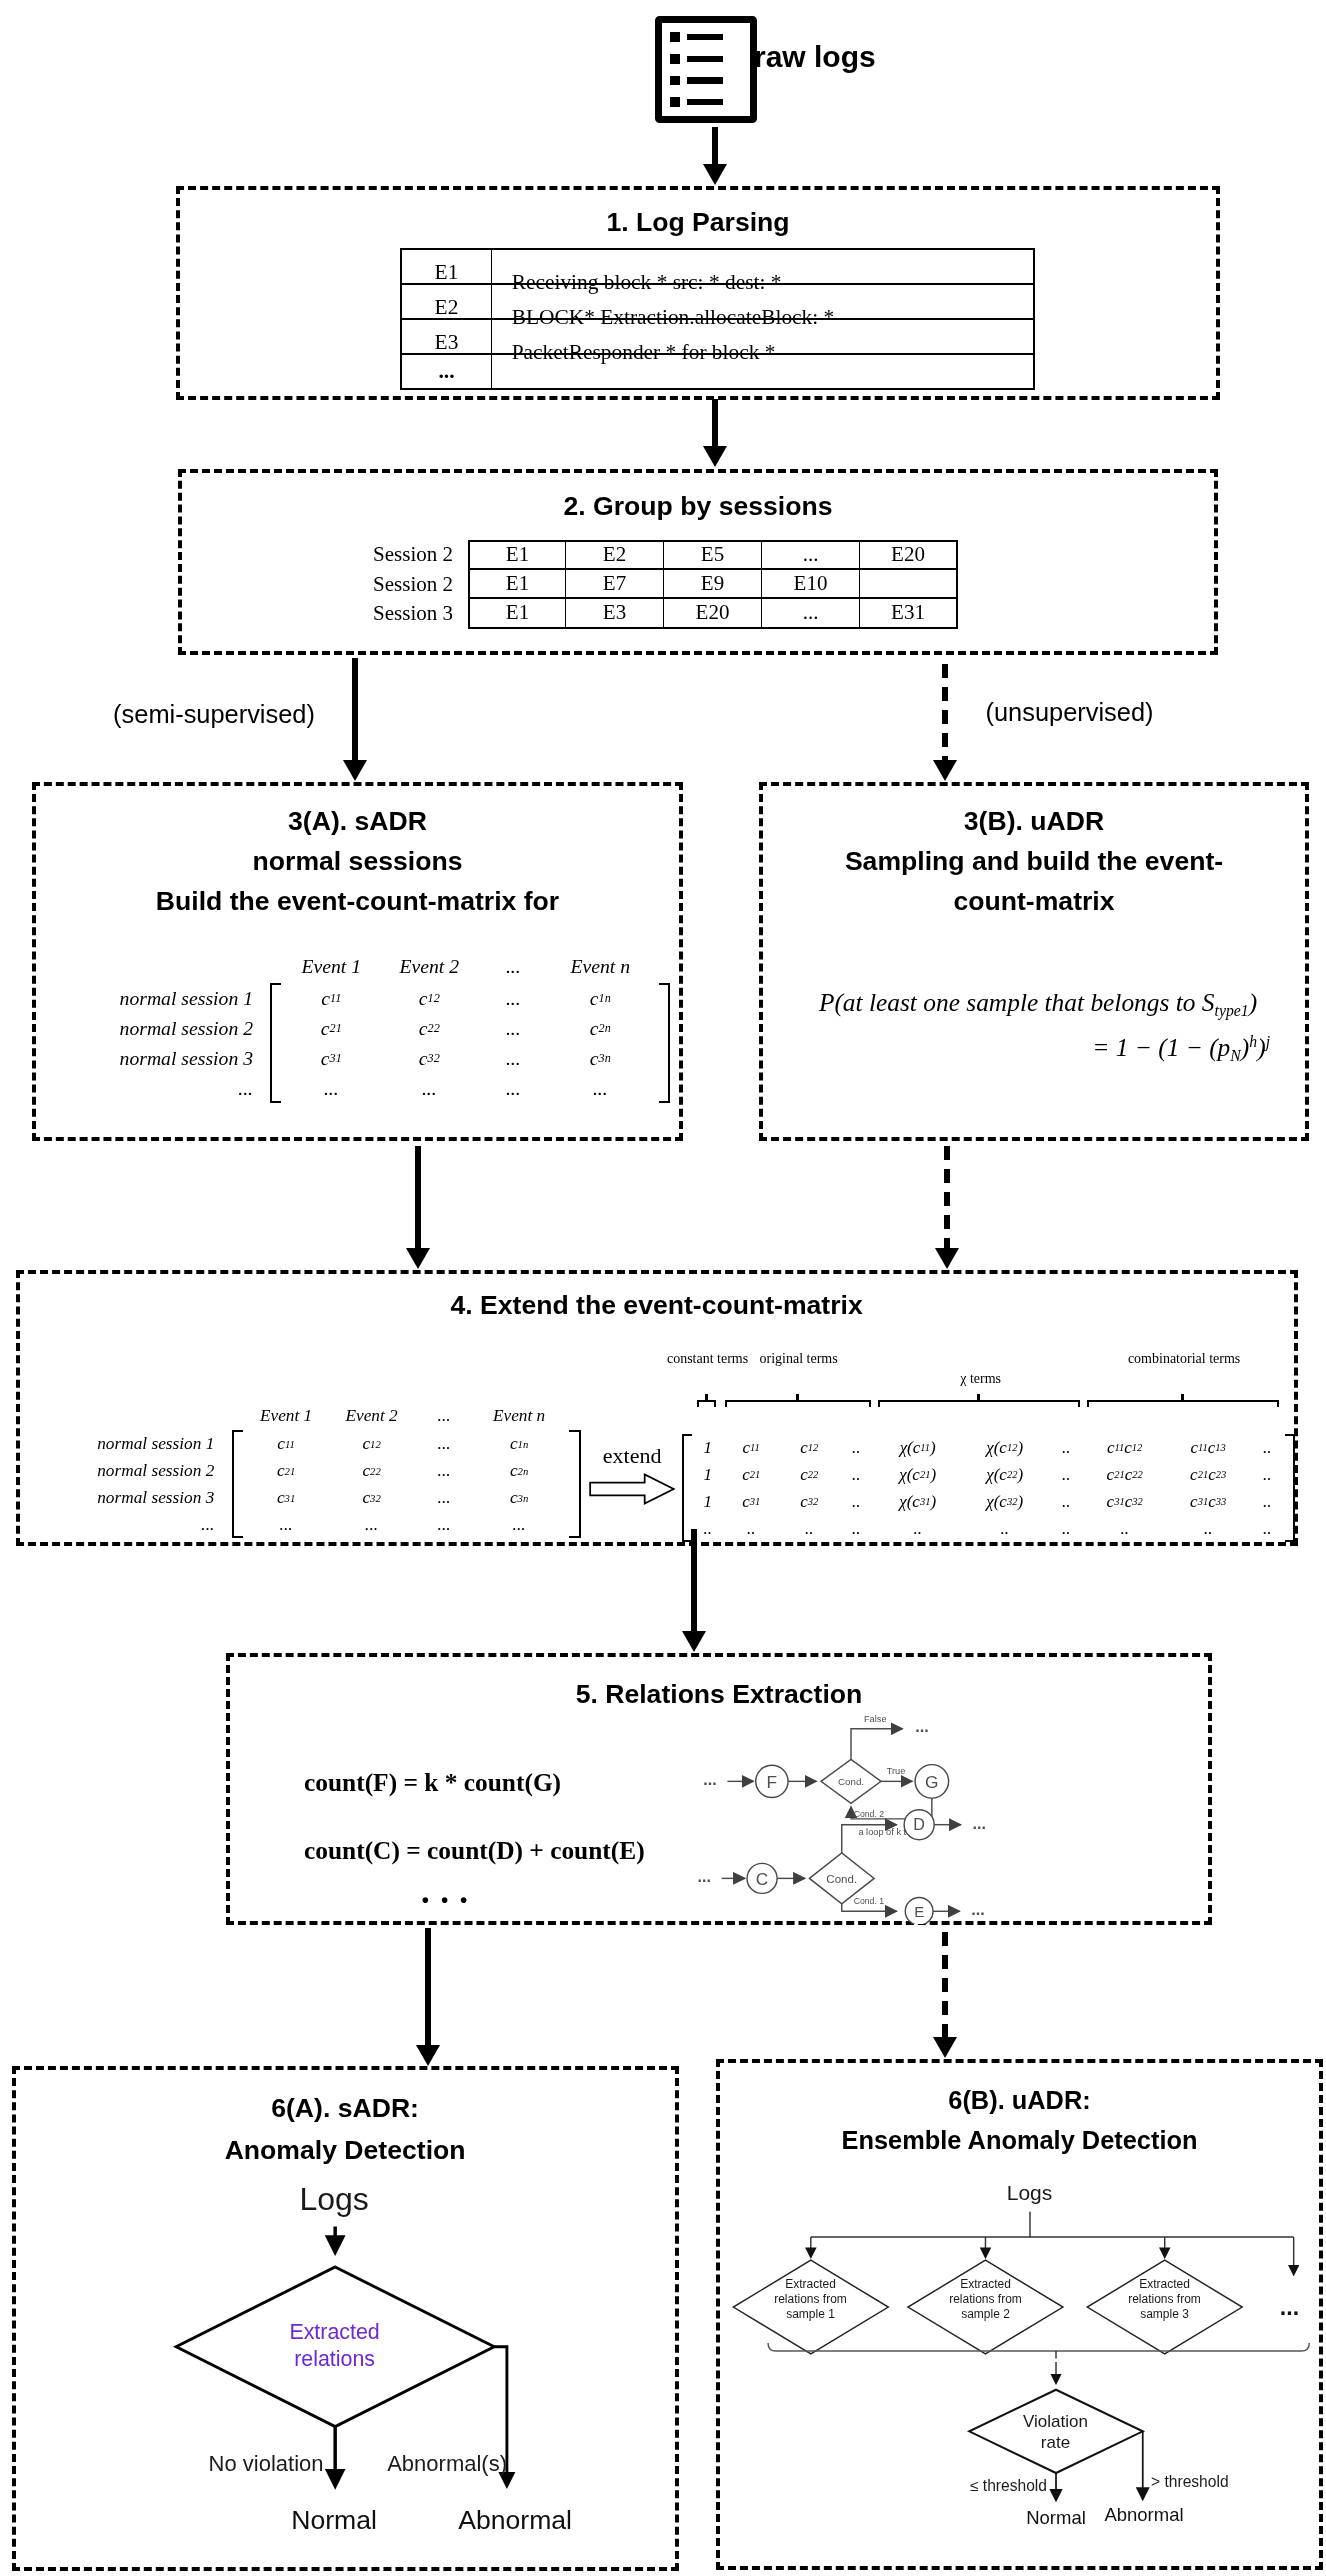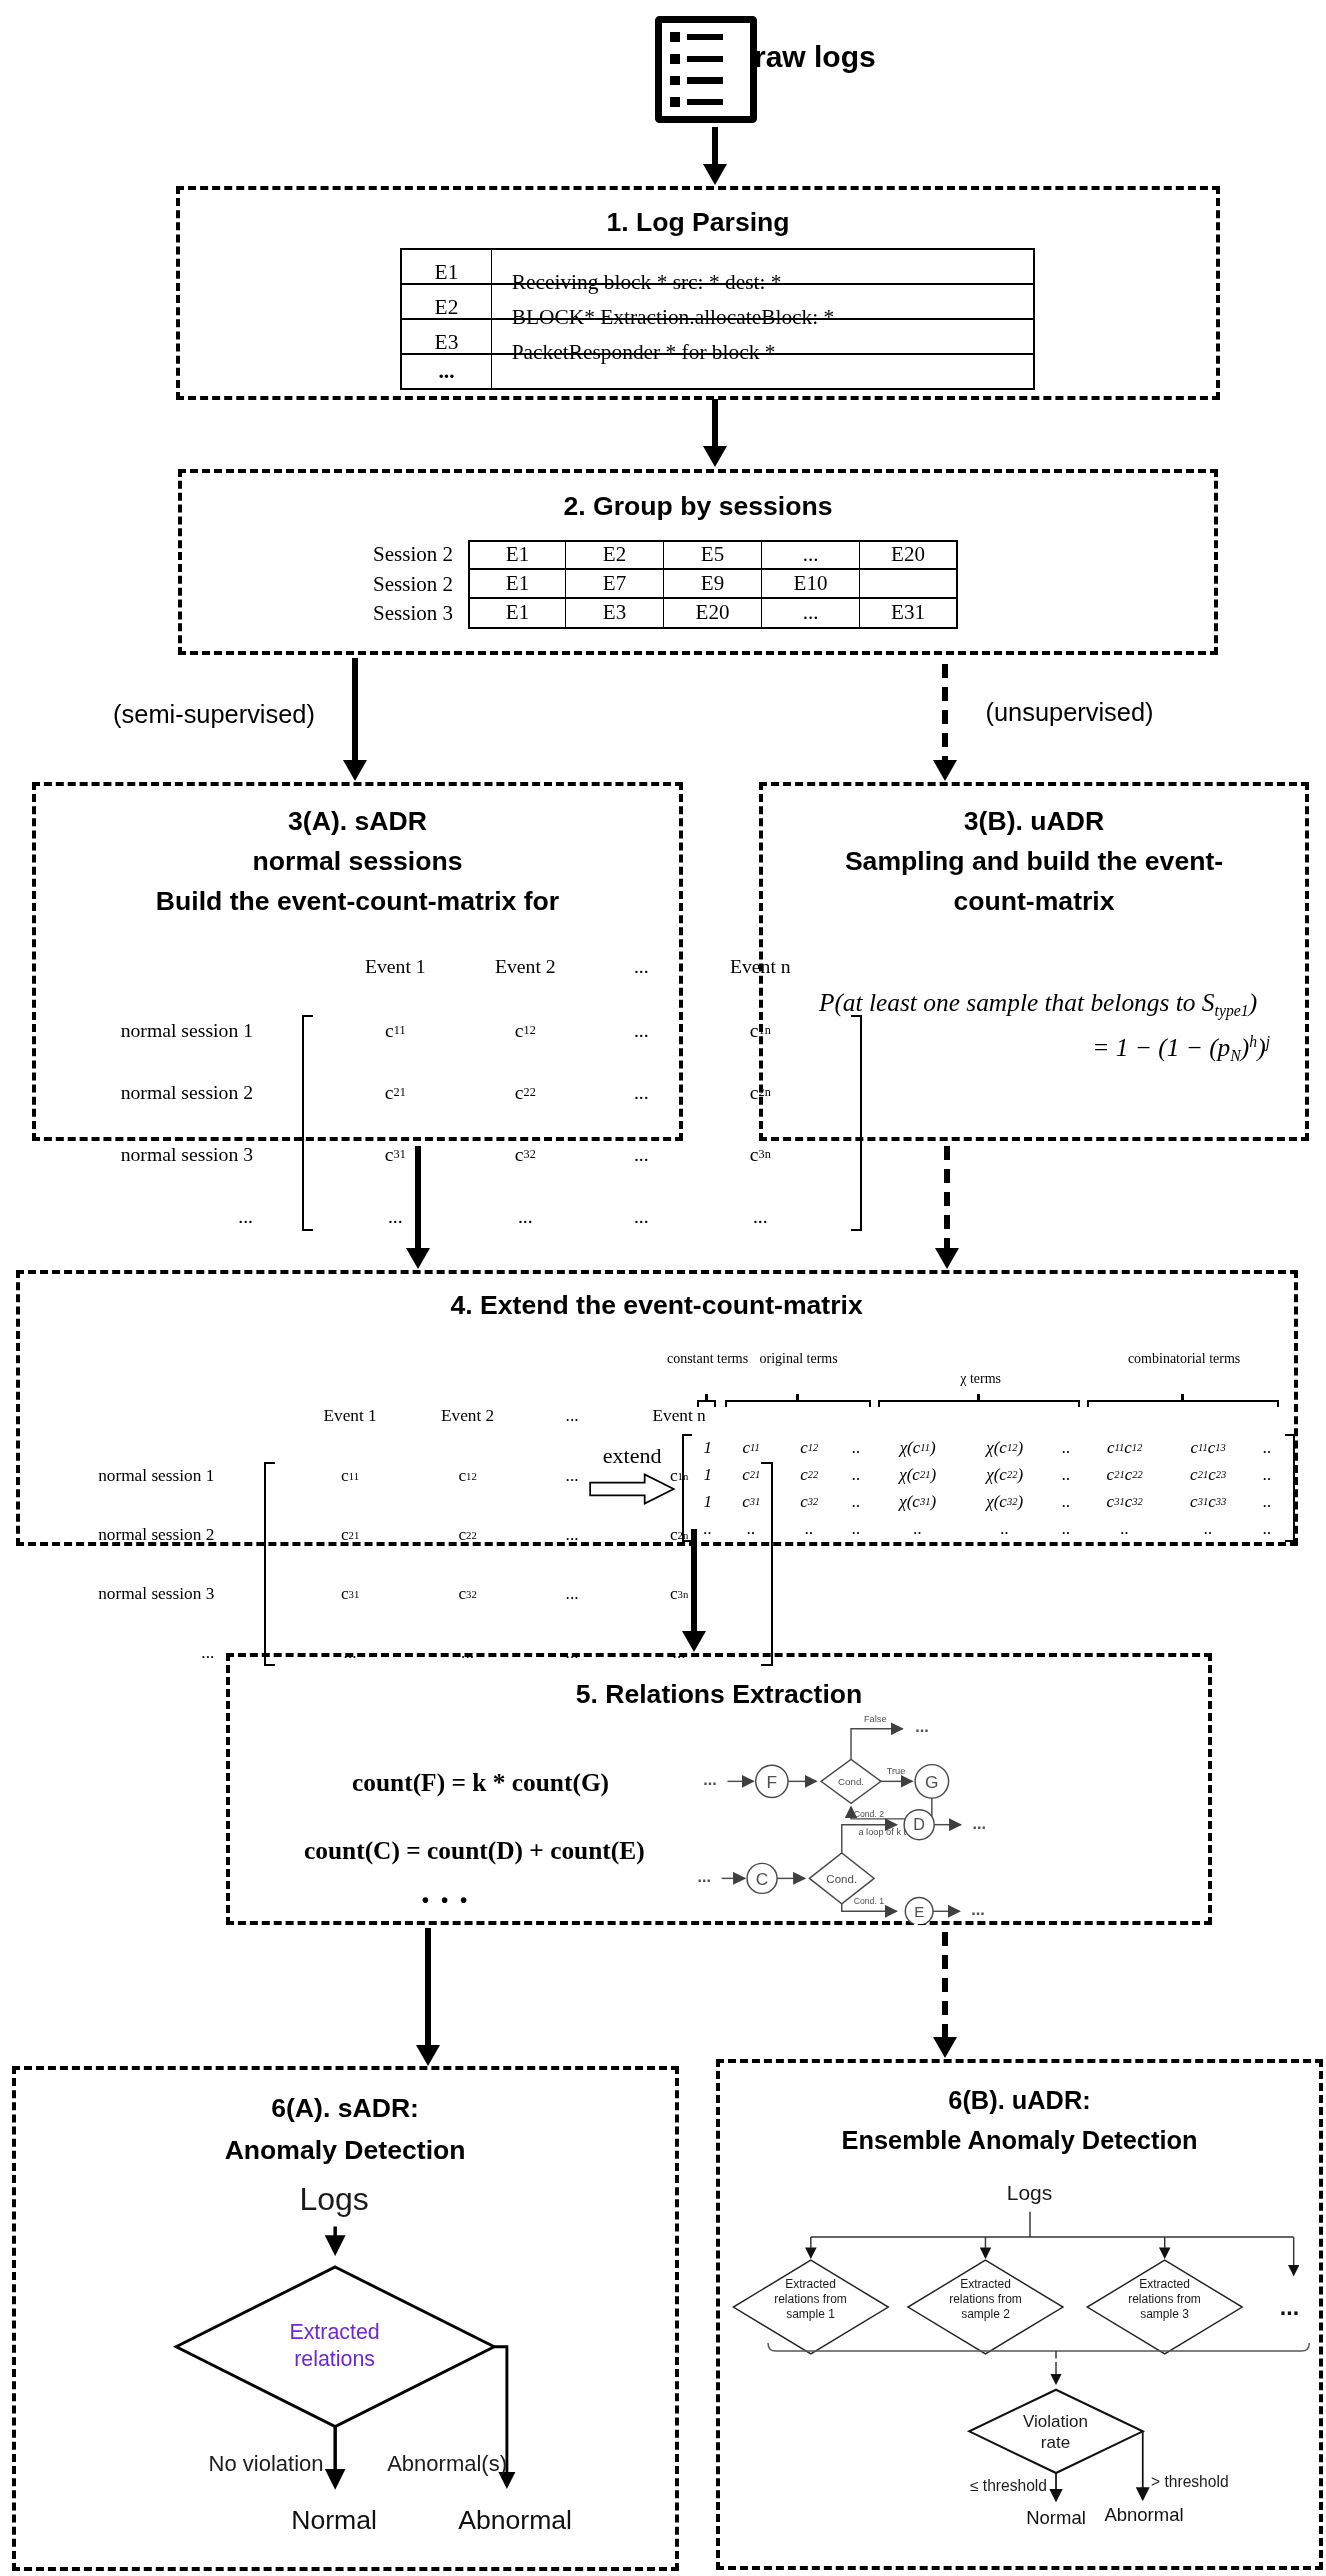--- a/index.html
+++ b/index.html
@@ -38,21 +38,21 @@
   .sess{position:absolute;display:grid;grid-template-columns:113px repeat(5,98px);
         font-family:"Liberation Serif",serif;font-size:21px;}
   .sess .slab{display:flex;align-items:center;justify-content:flex-end;padding-right:15px;height:29.5px;}
   .sess .sc{display:flex;align-items:center;justify-content:center;height:29.5px;box-sizing:border-box;
             border-right:1.7px solid #000;border-bottom:2.3px solid #000;}
   .sess .sc.cfirst{border-left:2.3px solid #000;}
   .sess .sc.clast{border-right:2.3px solid #000;}
   .sess .rtop{border-top:2.3px solid #000;}
 
   
-  .ematrix{position:absolute;display:grid;font-family:"Liberation Serif","DejaVu Serif",serif;gap:32px;}
+  .ematrix{position:absolute;display:grid;font-family:"Liberation Serif","DejaVu Serif",serif;font-style:italic;}
   .ematrix>*{display:flex;align-items:center;justify-content:center;white-space:nowrap;}
   .ematrix .rl{justify-content:flex-end;padding-right:17.3px;}
   .ematrix .lbr{grid-column:2;grid-row:2/6;border:2.9px solid #000;border-right:none;width:9.2px;justify-self:start;}
   .ematrix .rbr{grid-column:7;grid-row:2/6;border:2.9px solid #000;border-left:none;width:9.2px;justify-self:end;}
 
   .xmatrix{position:absolute;display:grid;font-family:"Liberation Serif","DejaVu Serif",serif;
            font-style:italic;font-size:17px;}
   .xmatrix>*{display:flex;align-items:center;justify-content:center;white-space:nowrap;}
   .xmatrix .lbr{grid-column:1;grid-row:1/5;border:2.3px solid #000;border-right:none;width:8px;}
   .xmatrix .rbr{grid-column:12;grid-row:1/5;border:2.3px solid #000;border-left:none;width:8px;justify-self:end;}
@@ -309,21 +309,21 @@
   </div>
 </div>
 
 <div class="arr" style="left:681px;top:1529px;height:123px;">
     <div class="sh"></div>
     <div class="hd"></div>
   </div>
 
 <div class="box" style="left:226px;top:1653px;width:986px;height:272px;">
   <div class="bt" style="top:19.7px;">5. Relations Extraction</div>
-  <div class="rel" style="left:74px;top:111px;margin-left:48px;">count(F) = k * count(G)</div>
+  <div class="rel" style="left:74px;top:111px;">count(F) = k * count(G)</div>
   <div class="rel" style="left:74px;top:179px;">count(C) = count(D) + count(E)</div>
   <div class="rel" style="left:191px;top:215px;font-size:35px;letter-spacing:10.4px;">...</div>
 
   <svg class="abs" style="left:405px;top:36px;" width="566" height="231" viewBox="0 0 980 400" font-family="Liberation Sans, sans-serif">
     <defs>
       <marker id="ah5" viewBox="0 0 10 10" refX="9" refY="5" markerWidth="9" markerHeight="9" orient="auto-start-reverse">
         <path d="M0,0 L10,5 L0,10 z" fill="#3f3f3f"></path>
       </marker>
     </defs>
     <g stroke="#4a4a4a" stroke-width="2.5" fill="none">

